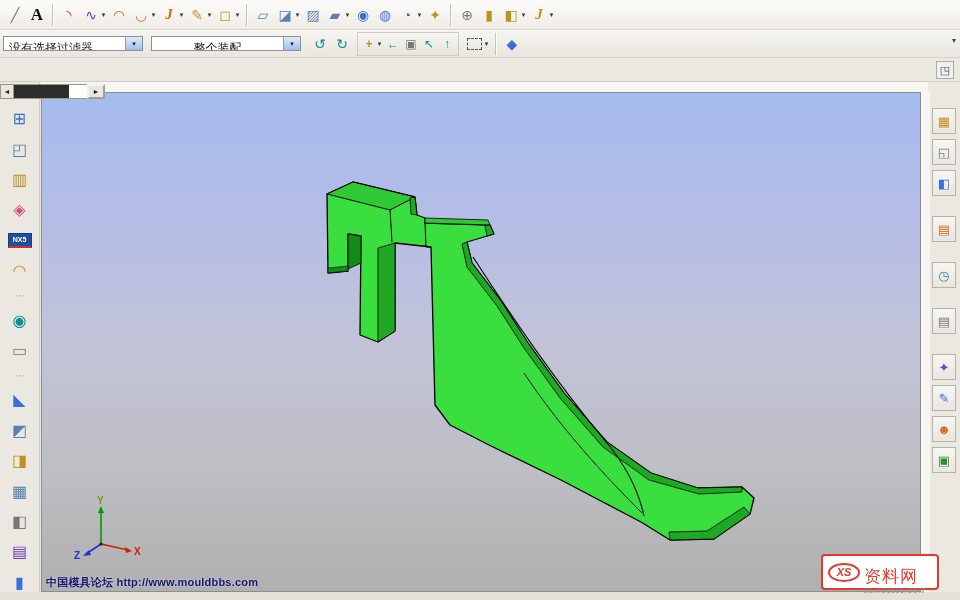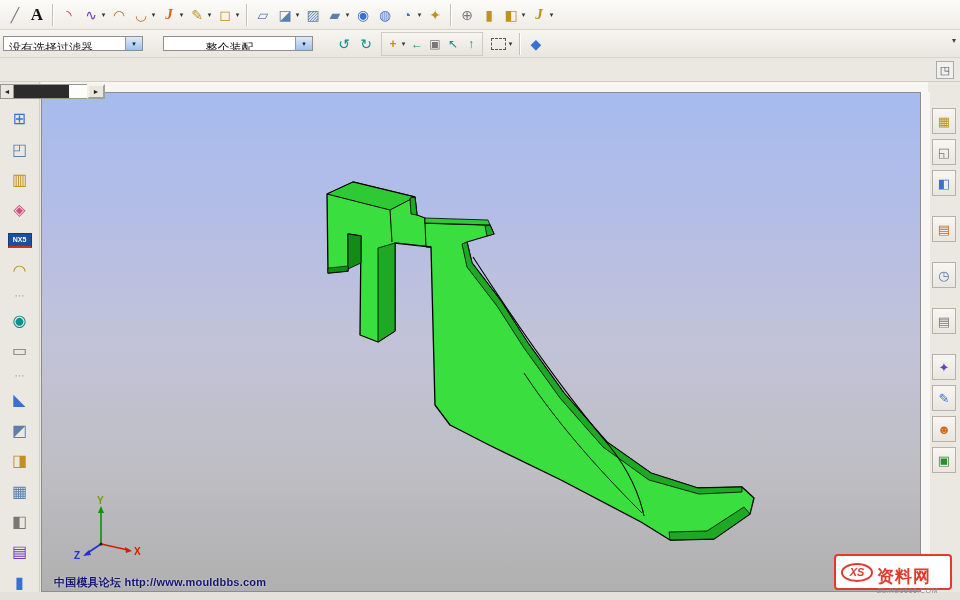--- a/index.html
+++ b/index.html
@@ -18,21 +18,21 @@
   .ic { width:22px; height:24px; display:flex; align-items:center; justify-content:center; font-size:14px; border-radius:2px; }
   .ic.sm { width:18px; font-size:12px; }
   .caret { width:9px; height:24px; display:flex; align-items:center; justify-content:center; font-size:7px; color:#333; margin-left:-3px; }
   .sep { width:2px; height:22px; border-left:1px solid #c6c2ba; border-right:1px solid #ffffff; margin:0 4px; }
   .c-orange{color:#d2691e}.c-gold{color:#c09020}.c-steel{color:#5b7fae}.c-purple{color:#7040c0}
   .c-red{color:#c03030}.c-blue{color:#3a6fd8}.c-gray{color:#777}.c-teal{color:#0e8f8f}
   .c-pink{color:#d05080}
   .jglyph { font-weight:bold; font-style:italic; font-family:"Liberation Serif",serif; font-size:15px; }
   .aglyph { font-weight:bold; font-family:"Liberation Serif",serif; font-size:17px; color:#111; }
   
-  .combo { height:15px; background:#fff; border:1px solid #8f8f8f; display:flex; align-items:stretch; margin-right:20px; }
+  .combo { height:15px; background:#fff; border:1px solid #8f8f8f; display:flex; align-items:stretch; margin-right:8px; }
   .combo .txt { padding:3px 5px 0 5px; font-size:12px; color:#111; flex:1; white-space:nowrap; overflow:hidden; }
   .combo .drop { width:17px; border-left:1px solid #9a9a9a; background:linear-gradient(#dfeaf8,#9fc0ea); display:flex; align-items:center; justify-content:center; font-size:7px; color:#123; }
   .minibar { display:flex; align-items:center; border:1px solid #cfcbc3; background:linear-gradient(#f8f6f2,#e7e4dd); height:24px; padding:0 2px; margin:0 4px; }
   .dashed-box { width:15px; height:12px; border:1px dashed #555; }
   .tb2-overflow { position:absolute; right:4px; top:36px; font-size:8px; color:#444; }
   .tb3-win { position:absolute; right:6px; top:61px; width:18px; height:18px; border:1px solid #aaa; background:#f2f0ec; display:flex; align-items:center; justify-content:center; font-size:11px; color:#456; }
   
   .left-rail { position:absolute; left:0; top:82px; bottom:0; width:40px; background:#ebe8e2; border-right:1px solid #d2cec6; display:flex; flex-direction:column; align-items:center; padding-top:24px; }
   .lr-item { width:26px; height:26px; display:flex; align-items:center; justify-content:center; font-size:16px; margin-bottom:5px; }
   .lr-sep { width:24px; text-align:center; color:#9a968e; font-size:10px; margin:2px 0 6px 0; }
@@ -42,33 +42,33 @@
   .rgap { height:10px; }
   
   .work-strip { position:absolute; left:41px; right:32px; top:82px; height:10px; background:#f7f6f2; }
   .vp-right-gap { position:absolute; top:92px; left:921px; width:9px; height:500px; background:#f7f6f2; }
   .viewport {
     position:absolute; left:41px; top:92px; width:880px; height:500px;
     background:linear-gradient(180deg,#a6bbee 0%, #b4bde6 25%, #c2c3d8 50%, #bebec4 75%, #b0b0b0 100%);
     border:1px solid #8d8d8d;
   }
   .viewport svg { position:absolute; left:0; top:0; }
-  .forum-mark { position:absolute; left:12px; bottom:1px; font-size:11px; font-weight:bold; color:#14146a; text-shadow:0 0 2px rgba(230,235,255,.8); letter-spacing:0.2px; }
+  .forum-mark { position:absolute; left:4px; bottom:1px; font-size:11px; font-weight:bold; color:#14146a; text-shadow:0 0 2px rgba(230,235,255,.8); letter-spacing:0.2px; }
   
   .hscroll { position:absolute; left:0; top:84px; width:105px; height:15px; display:flex; z-index:5; }
   .hs-btn { width:14px; height:15px; background:#e9e6df; border:1px solid #9a968e; display:flex; align-items:center; justify-content:center; font-size:7px; color:#222; }
   .hs-track { flex:1; background:#fdfdfc; border-top:1px solid #9a968e; border-bottom:1px solid #9a968e; position:relative; }
   .hs-thumb { position:absolute; left:0; top:0; width:55px; height:13px; background:#2c2c2c; }
   .hs-right { width:18px; height:15px; background:#e9e6df; border:2px outset #f5f2ec; display:flex; align-items:center; justify-content:center; font-size:7px; color:#222; }
   .bottom-strip { position:absolute; left:0; right:0; bottom:0; height:8px; background:#e4e1da; }
   
-  .brand { position:absolute; right:8px; bottom:10px; width:118px; height:36px; background:#fff; border:2px solid #e23a2e; border-radius:4px; display:flex; align-items:center; gap:4px; padding:2px 5px; z-index:8; }
+  .brand { position:absolute; right:21px; bottom:10px; width:118px; height:36px; background:#fff; border:2px solid #e23a2e; border-radius:4px; display:flex; align-items:center; gap:4px; padding:2px 5px; z-index:8; }
   .brand .logo { width:32px; height:19px; border:2px solid #e23a2e; border-radius:50%; display:flex; align-items:center; justify-content:center; color:#e23a2e; font-weight:bold; font-style:italic; font-size:11px; }
   .brand .col { display:flex; flex-direction:column; line-height:1; }
-  .brand .name { color:#e23a2e; font-size:17px; font-weight:bold; letter-spacing:1px;margin-top:17px; }
+  .brand .name { color:#e23a2e; font-size:17px; font-weight:normal; letter-spacing:1px;margin-top:17px; }
   .brand .dom { color:#8a8a8a; font-size:7px; letter-spacing:0.6px; margin-top:2px; }
 </style>
 </head>
 <body>
 
 <div class="toolbar tb1">
   <span class="ic c-gray">╱</span>
   <span class="ic aglyph">A</span>
   <span class="sep"></span>
   <span class="ic c-red">◝</span>

